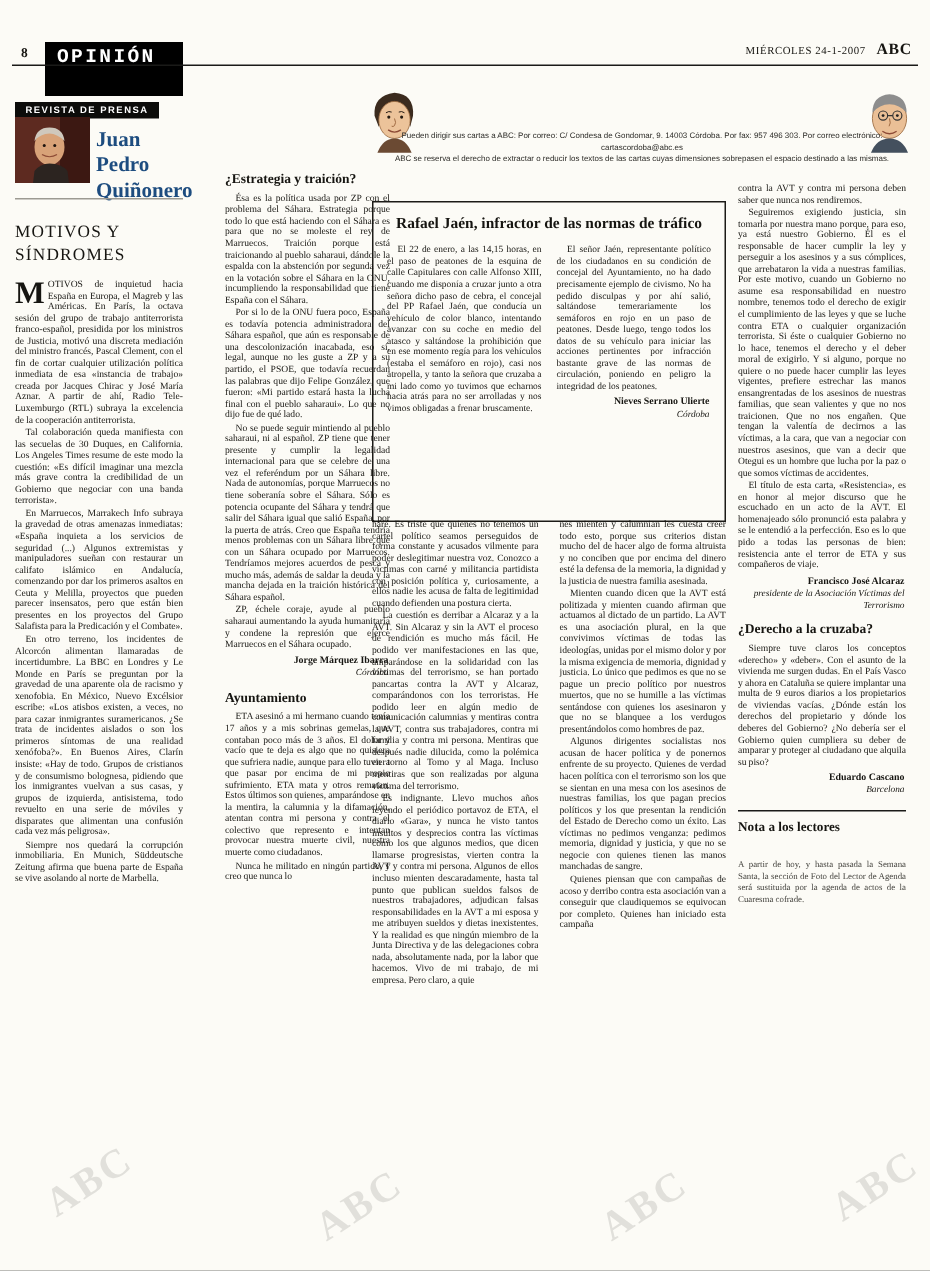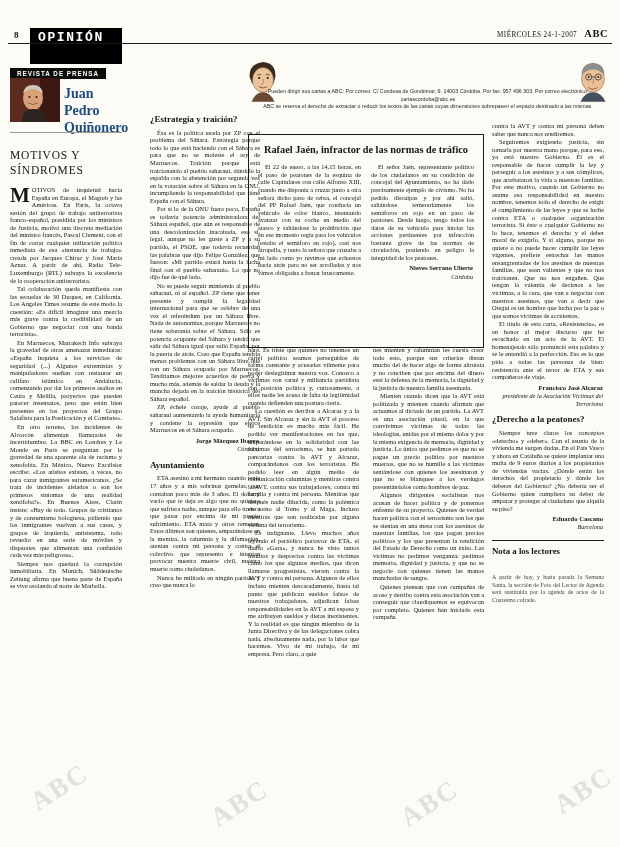--- a/index.html
+++ b/index.html
@@ -192,21 +192,21 @@
   <div class="col body-text" style="left:492px;top:122px;width:112px;height:696px;">
     <div>
         <p class="cont">contra la AVT y contra mi persona deben saber que nunca nos rendiremos.</p>
         <p>Seguiremos exigiendo justicia, sin tomarla por nuestra mano porque, para eso, ya está nuestro Gobierno. Él es el responsable de hacer cumplir la ley y perseguir a los asesinos y a sus cómplices, que arrebataron la vida a nuestras familias. Por este motivo, cuando un Gobierno no asume esa responsabilidad en nuestro nombre, tenemos todo el derecho de exigir el cumplimiento de las leyes y que se luche contra ETA o cualquier organización terrorista. Si éste o cualquier Gobierno no lo hace, tenemos el derecho y el deber moral de exigirlo. Y si alguno, porque no quiere o no puede hacer cumplir las leyes vigentes, prefiere estrechar las manos ensangrentadas de los asesinos de nuestras familias, que sean valientes y que no nos traicionen. Que no nos engañen. Que tengan la valentía de decirnos a las víctimas, a la cara, que van a negociar con nuestros asesinos, que van a decir que Otegui es un hombre que lucha por la paz o que somos víctimas de accidentes.</p>
         <p>El título de esta carta, «Resistencia», es en honor al mejor discurso que he escuchado en un acto de la AVT. El homenajeado sólo pronunció esta palabra y se le entendió a la perfección. Eso es lo que pido a todas las personas de bien: resistencia ante el terror de ETA y sus compañeros de viaje.</p>
       </div>
     <div class="sig">
       <div class="sig-name">Francisco José Alcaraz</div>
       <div class="sig-role">presidente de la Asociación Víctimas del Terrorismo</div>
     </div>
-    <div class="letter-title">¿Derecho a la peatones?</div>
+    <div class="letter-title">¿Derecho a la cruzaba?</div>
     <div>
         <p>Siempre tuve claros los conceptos «derecho» y «deber». Con el asunto de la vivienda me surgen dudas. En el País Vasco y ahora en Cataluña se quiere implantar una multa de 9 euros diarios a los propietarios de viviendas vacías. ¿Dónde están los derechos del propietario y dónde los deberes del Gobierno? ¿No debería ser el Gobierno quien cumpliera su deber de amparar y proteger al ciudadano que alquila su piso?</p>
       </div>
     <div class="sig">
       <div class="sig-name">Eduardo Cascano</div>
       <div class="sig-city">Barcelona</div>
     </div>
     <div class="nota">
       <div class="nota-rule"></div>
       <div class="nota-title">Nota a los lectores</div>

